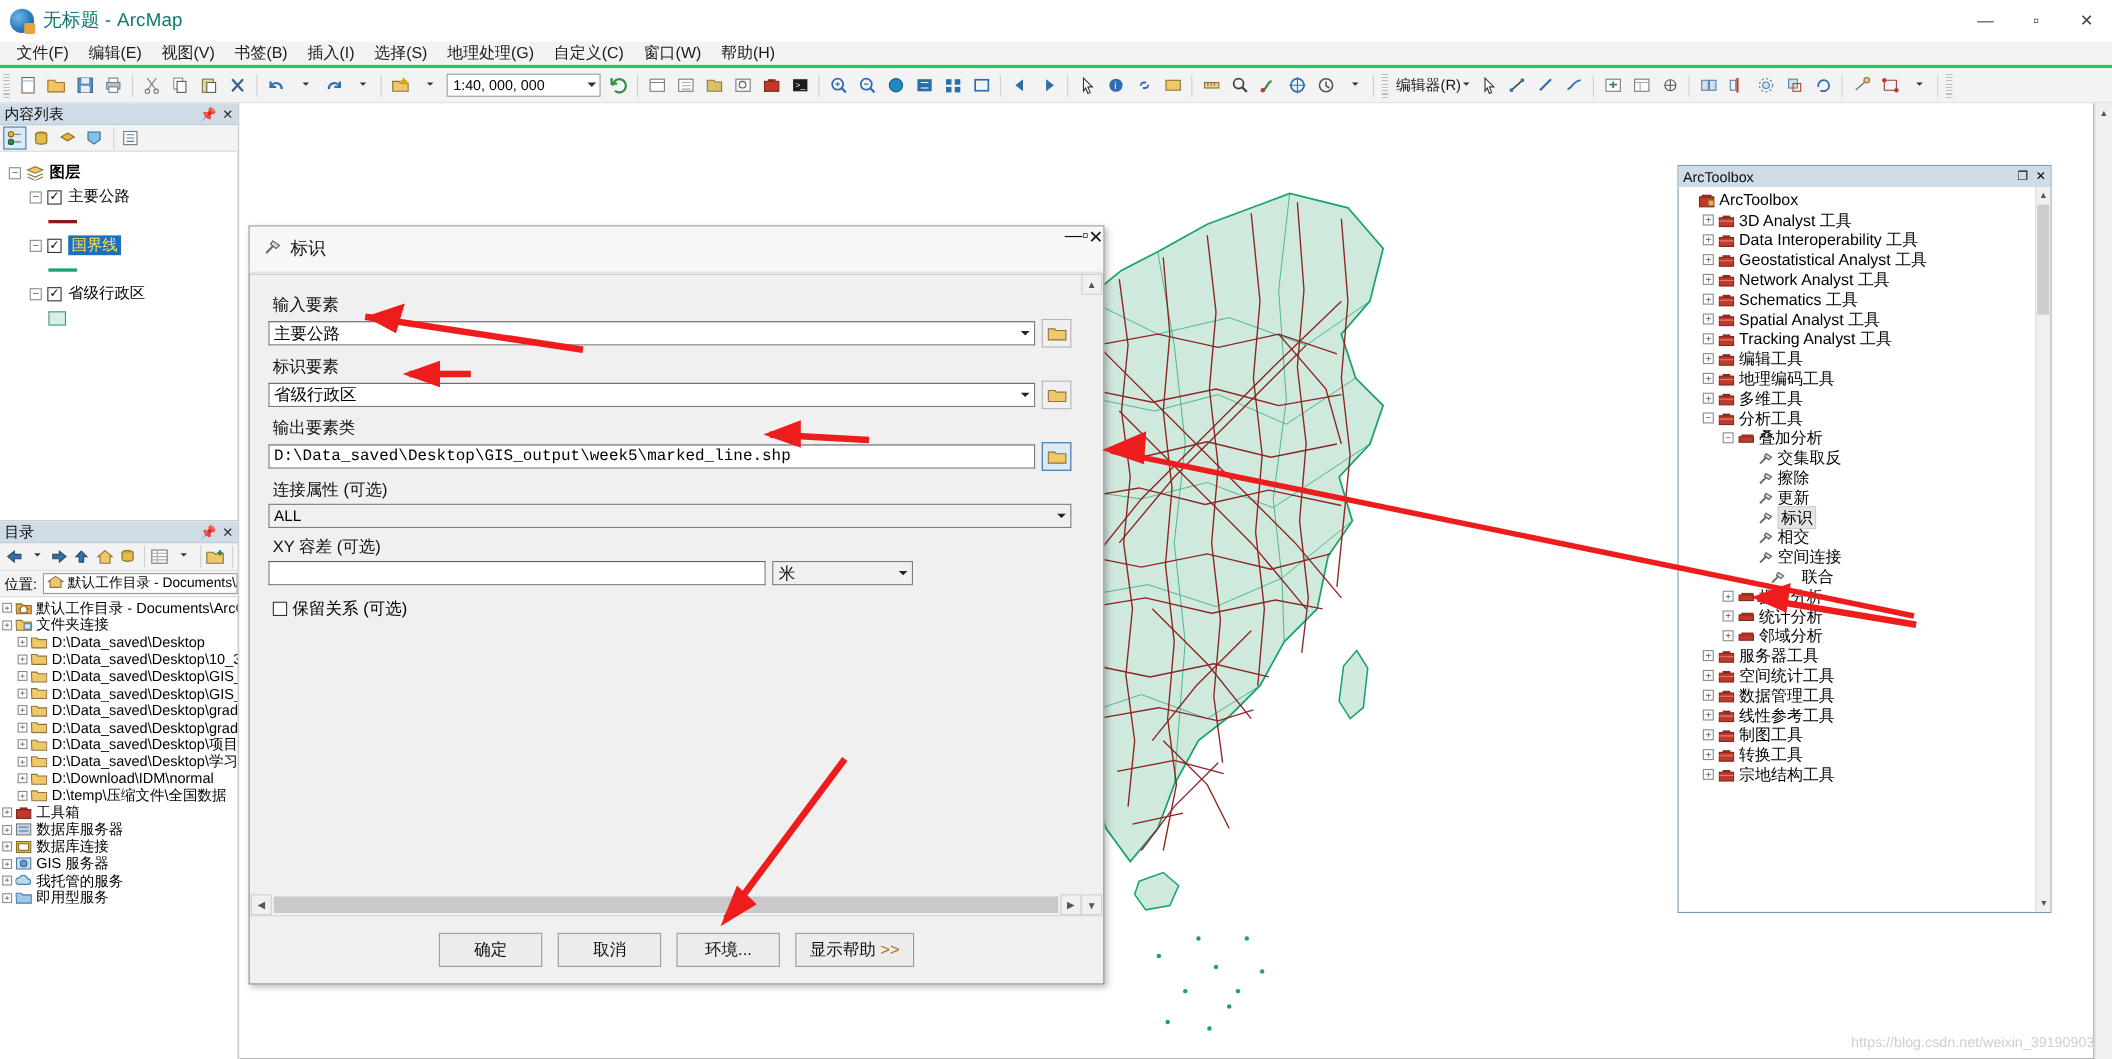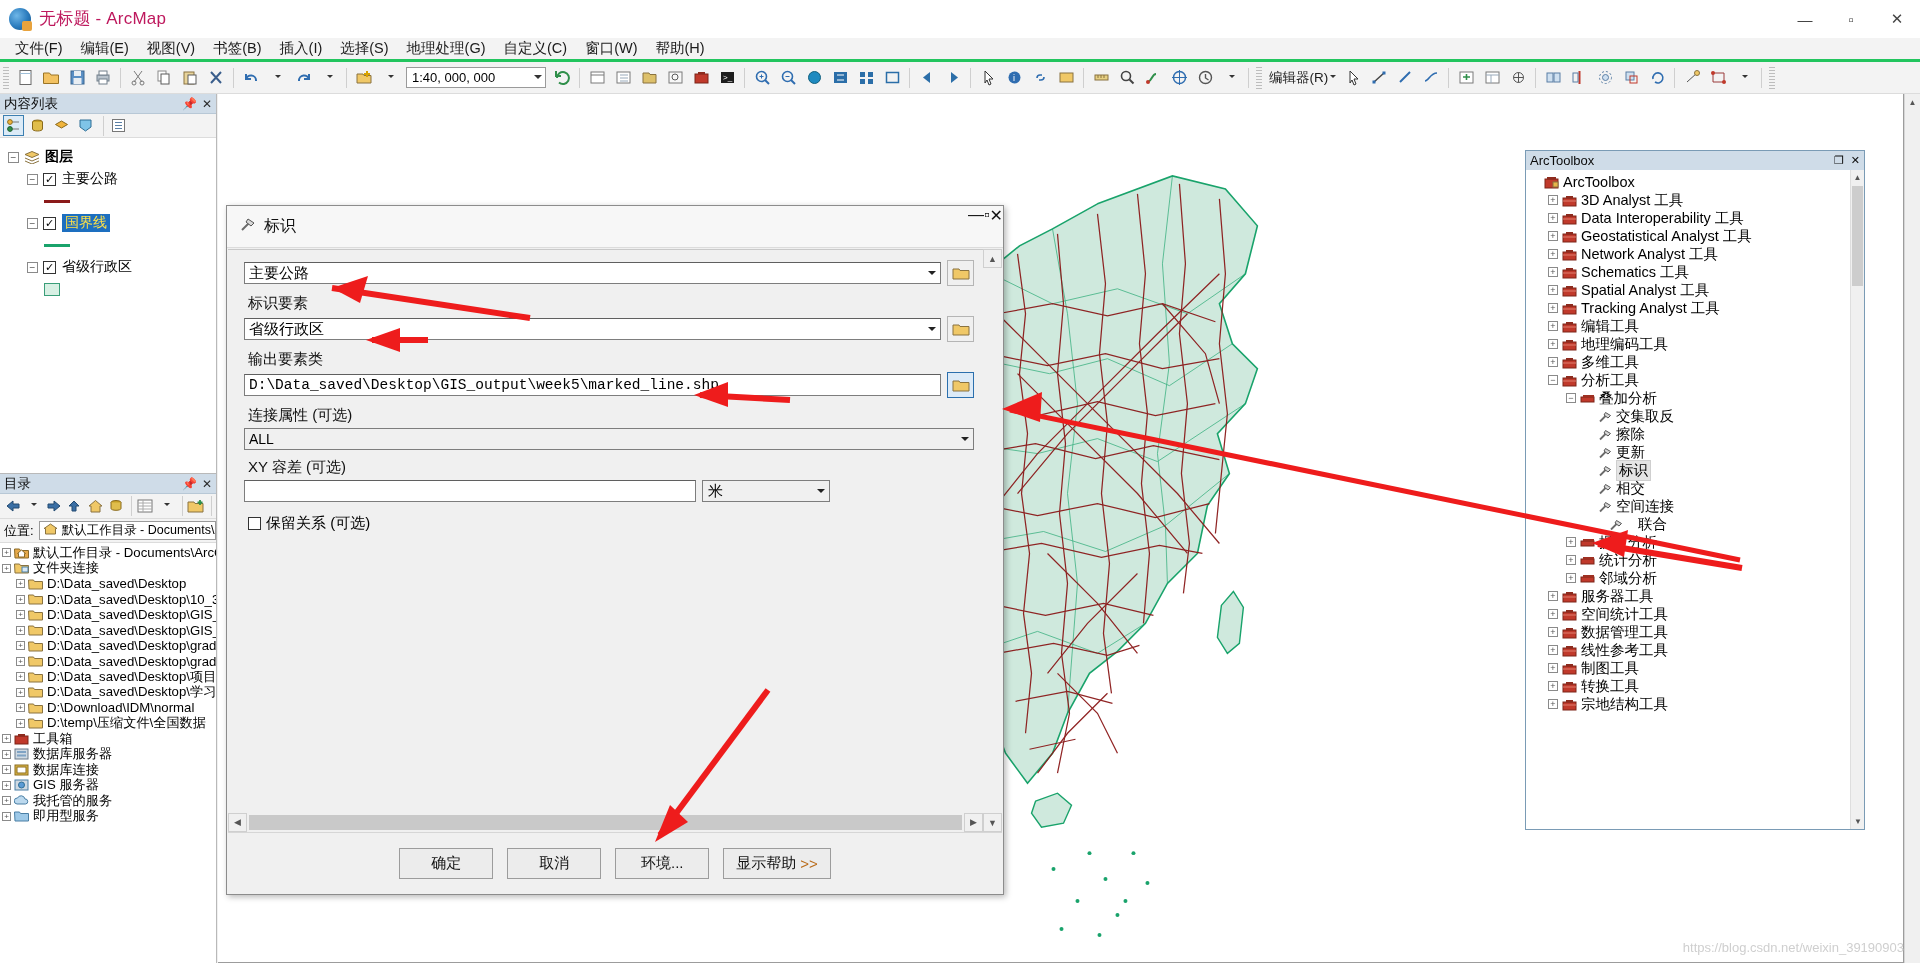--- a/index.html
+++ b/index.html
@@ -22,21 +22,21 @@
   .titlebar .appicon {
     width:22px; height:22px; margin-left:9px; margin-right:8px;
     border-radius:50%;
     background: radial-gradient(circle at 35% 35%, #6fb7e8 0%, #2a7bbd 55%, #14507f 100%);
     position:relative; flex:none;
   }
   .titlebar .appicon::after{
     content:""; position:absolute; right:-1px; bottom:-1px; width:10px; height:10px;
     background:#e8a33d; border-radius:2px;
   }
-  .titlebar .ttext { font-size:17px; color:#be185d; letter-spacing:.2px;}
+  .titlebar .ttext { font-size:17px; color:#0f766e; letter-spacing:.2px;}
   .wincontrols { position:absolute; right:0; top:0; height:38px; display:flex; }
   .wincontrols div {
     width:46px; height:38px; display:flex; align-items:center; justify-content:center;
     color:#444; font-size:15px;
   }
 
   
   .menubar {
     position:absolute; left:0; top:38px; width:1920px; height:24px;
     background:#f3f3f3; display:flex; align-items:center; padding-left:6px;
@@ -1259,20 +1259,21 @@
       <span class="dlg-wc">
         <span>—</span>
         <span>▫</span>
         <span>✕</span>
       </span>
     </div>
 
     <div class="dlg-body">
       <div class="dlg-inner">
 
+        <div class="fld-label">输入要素</div>
         <div class="fld-row">
           <div class="fld-input cjk">
             <span>主要公路</span>
             <span class="combo-arrow"></span>
           </div>
           <div class="browse-btn">
             <svg width="18" height="15">
                 <path d="M1 3h6l1 1.5h9V13H1z" fill="#f0c867" stroke="#8a7340"></path>
               </svg>
           </div>

